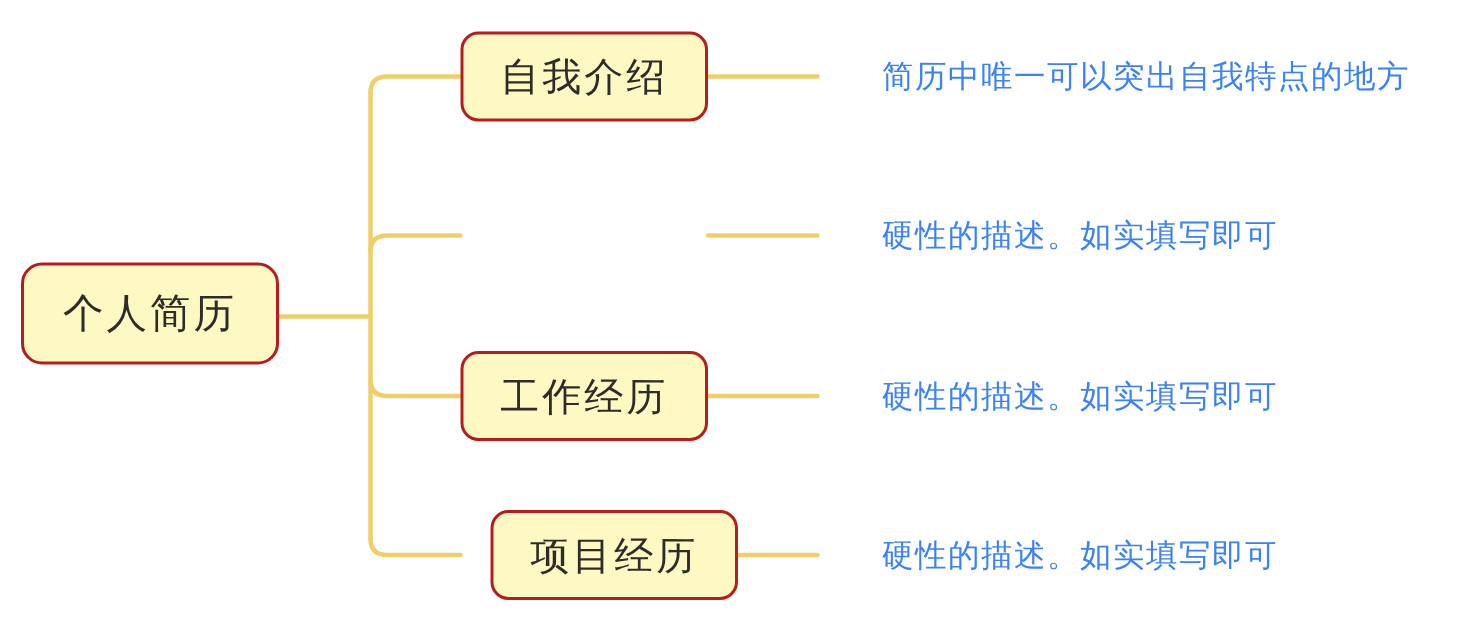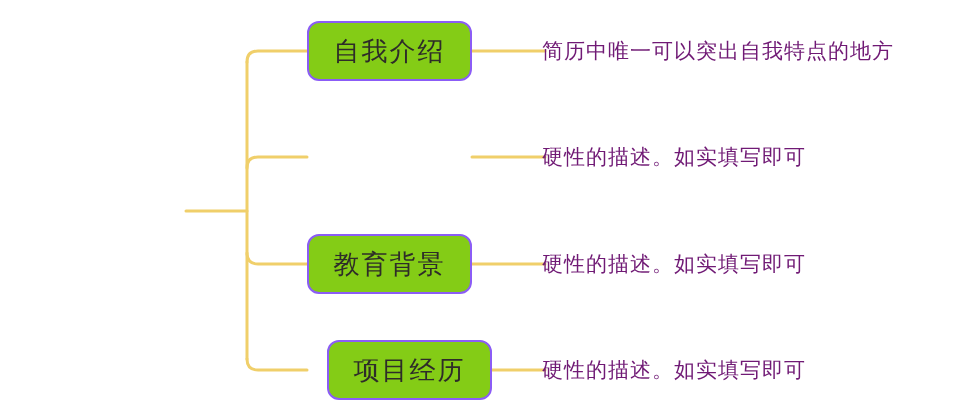--- a/index.html
+++ b/index.html
@@ -25,22 +25,22 @@
     position: absolute;
     left: 0;
     top: 0;
     width: 976px;
     height: 414px;
   }
 
   .node {
     position: absolute;
     box-sizing: border-box;
-    background: #84cc16;
-    border: 2px solid #8b5cf6;
+    background: #fef9c3;
+    border: 2px solid #b91c1c;
     border-radius: 12px;
     display: flex;
     align-items: center;
     justify-content: center;
     color: #2e2c29;
     letter-spacing: 2px;
     white-space: nowrap;
     text-align: right;
   }
 
@@ -60,23 +60,23 @@
     font-size: 26px;
   }
 
   .node.branch.b0 { top: 21px; }
   .node.branch.b1 { top: 127px; }
   .node.branch.b2 { top: 234px; }
   .node.branch.b3 { top: 340px; margin-left: 20px; }
 
   .leaf-text {
     position: absolute;
-    left: 542px;
+    left: 588px;
     font-size: 21px;
-    color: #701a75;
+    color: #3b82f6;
     letter-spacing: 1px;
     white-space: nowrap;
     transform: translateY(-50%);
   }
 
   .leaf-text.l0 { top: 51px; }
   .leaf-text.l1 { top: 157px; }
   .leaf-text.l2 { top: 264px; }
   .leaf-text.l3 { top: 370px; }
 </style>
@@ -100,26 +100,29 @@
 
       <path d="M247,359 Q247,370 258,370 L307,370"></path>
 
       <path d="M472,51 L545,51"></path>
       <path d="M472,157 L545,157"></path>
       <path d="M472,264 L545,264"></path>
       <path d="M472,370 L545,370"></path>
     </g>
   </svg>
 
+  <div class="node root">
+    <span>个人简历</span>
+  </div>
 
   <div class="node branch b0">
     <span>自我介绍</span>
   </div>
   <div class="node branch b2">
-    <span>教育背景</span>
+    <span>工作经历</span>
   </div>
   <div class="node branch b3">
     <span>项目经历</span>
   </div>
 
   <div class="leaf-text l0">简历中唯一可以突出自我特点的地方</div>
   <div class="leaf-text l1">硬性的描述。如实填写即可</div>
   <div class="leaf-text l2">硬性的描述。如实填写即可</div>
   <div class="leaf-text l3">硬性的描述。如实填写即可</div>
 

